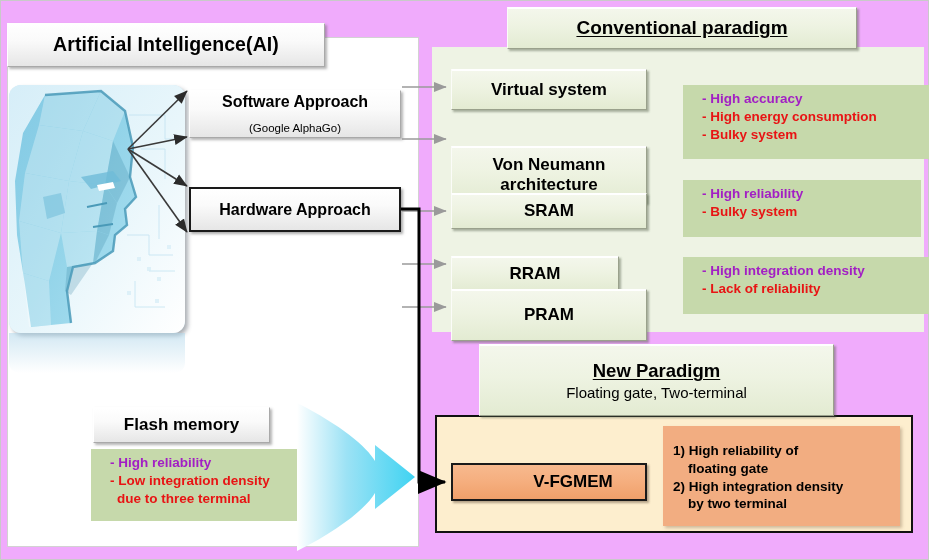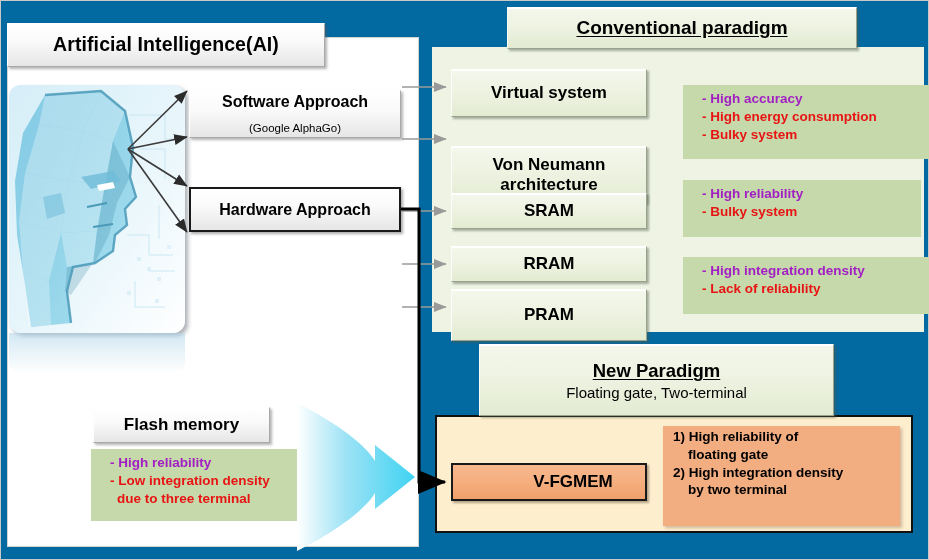--- a/index.html
+++ b/index.html
@@ -5,21 +5,21 @@
   * { box-sizing: border-box; margin: 0; padding: 0; }
   html, body {
     width: 929px; height: 560px;
     font-family: "Liberation Sans", sans-serif;
     background: #ffffff;
     overflow: hidden;
   }
   #canvas {
     position: relative;
     width: 929px; height: 560px;
-    background: #0369a1;
+    background: #f0abfc;
     border: 1px solid #c9c9c9;
   }
 
   
   .bevel {
     position: absolute;
     background: linear-gradient(to bottom, #f4f7ec 0%, #eef3e2 45%, #e3ebd2 100%);
     border: 1px solid #9aa18c;
     border-top-color: #ffffff;
     border-left-color: #fbfcf8;
@@ -93,24 +93,24 @@
   }
 
   
   #sw-box { left: 188px; top: 89px; width: 212px; height: 48px; }
   #sw-box .l1 { font-size: 16px; font-weight: bold; }
   #sw-box .l2 { font-size: 11.5px; font-weight: normal; margin-top: 12px; }
   #hw-box { left: 188px; top: 186px; width: 212px; height: 45px; font-size: 16px; }
 
   
   .item-box { font-size: 17px; }
-  #b-virtual  { left: 450px; top: 68px;  width: 196px; height: 48px; }
+  #b-virtual  { left: 450px; top: 68px;  width: 196px; height: 41px; }
   #b-vonneu   { left: 450px; top: 111px; width: 196px; height: 57px; margin-top: 34px; }
   #b-sram     { left: 450px; top: 192px; width: 196px; height: 36px; }
-  #b-rram     { left: 450px; top: 245px; width: 196px; height: 36px; }
+  #b-rram     { left: 450px; top: 255px; width: 168px; height: 36px; }
   #b-pram     { left: 450px; top: 288px; width: 196px; height: 52px; }
 
   
   .note {
     position: absolute;
     background: #c6d9ab;
     padding: 5px 19px;
     font-size: 13.5px; font-weight: bold;
     line-height: 1.34;
     margin-left: 24px;
@@ -134,21 +134,21 @@
     background: linear-gradient(to bottom, #f7b98e 0%, #f5ae7e 50%, #f0a06a 100%);
     border: 2.5px solid #1a1a1a;
     box-shadow: 2px 2px 2px rgba(90,70,50,0.45);
     display:flex; align-items:center; justify-content:center;
     font-size: 17px; font-weight: bold; color: #000; padding-left: 48px;
   }
   #note-new {
     position: absolute; left: 662px; top: 425px; width: 237px; height: 100px;
     background: #f2ad81;
     box-shadow: 2px 2px 3px rgba(120,90,60,0.35);
-    padding: 2px 8px 5px 10px;
+    padding: 16px 8px 5px 10px;
     font-size: 13.5px; font-weight: bold; color: #000; line-height: 1.32;
   }
   #note-new .ind { display: block; padding-left: 15px; }
 
   
   #links { position: absolute; left:0; top:0; width: 929px; height: 560px; pointer-events: none; }
 </style>
 </head>
 <body>
 

